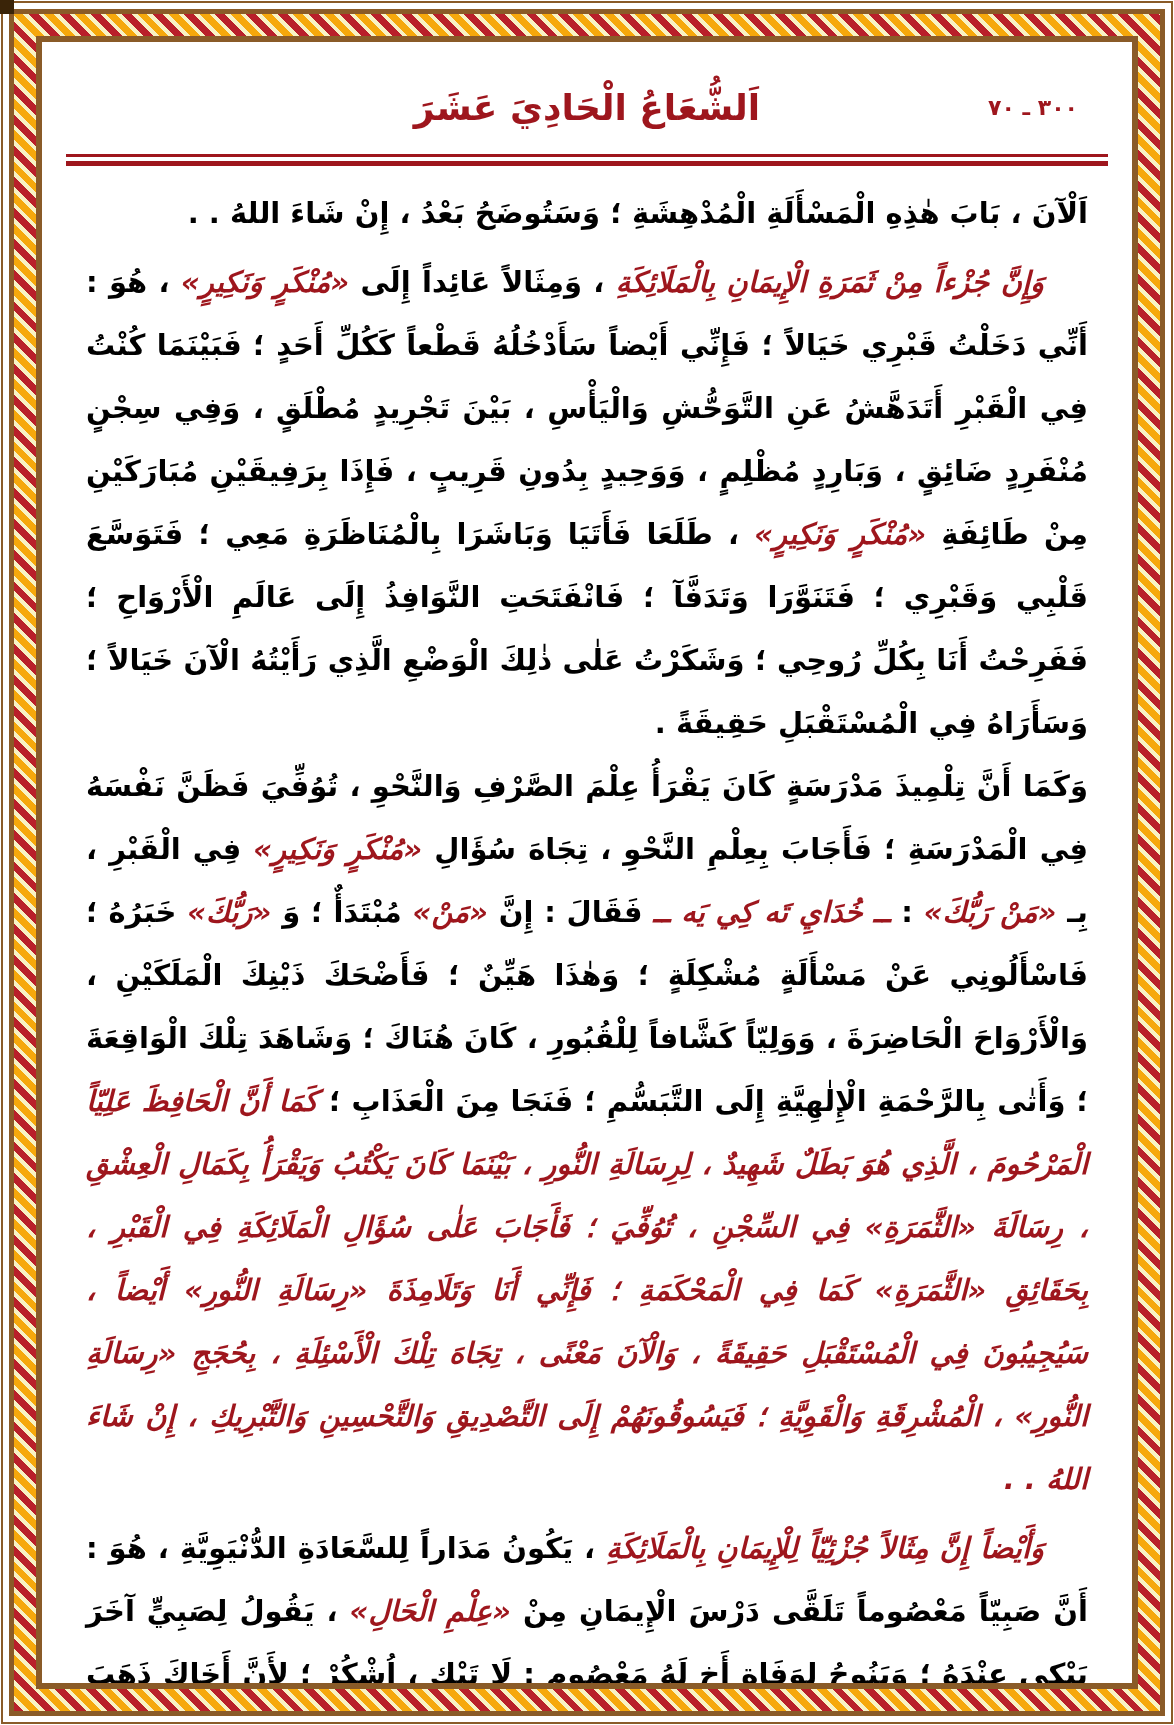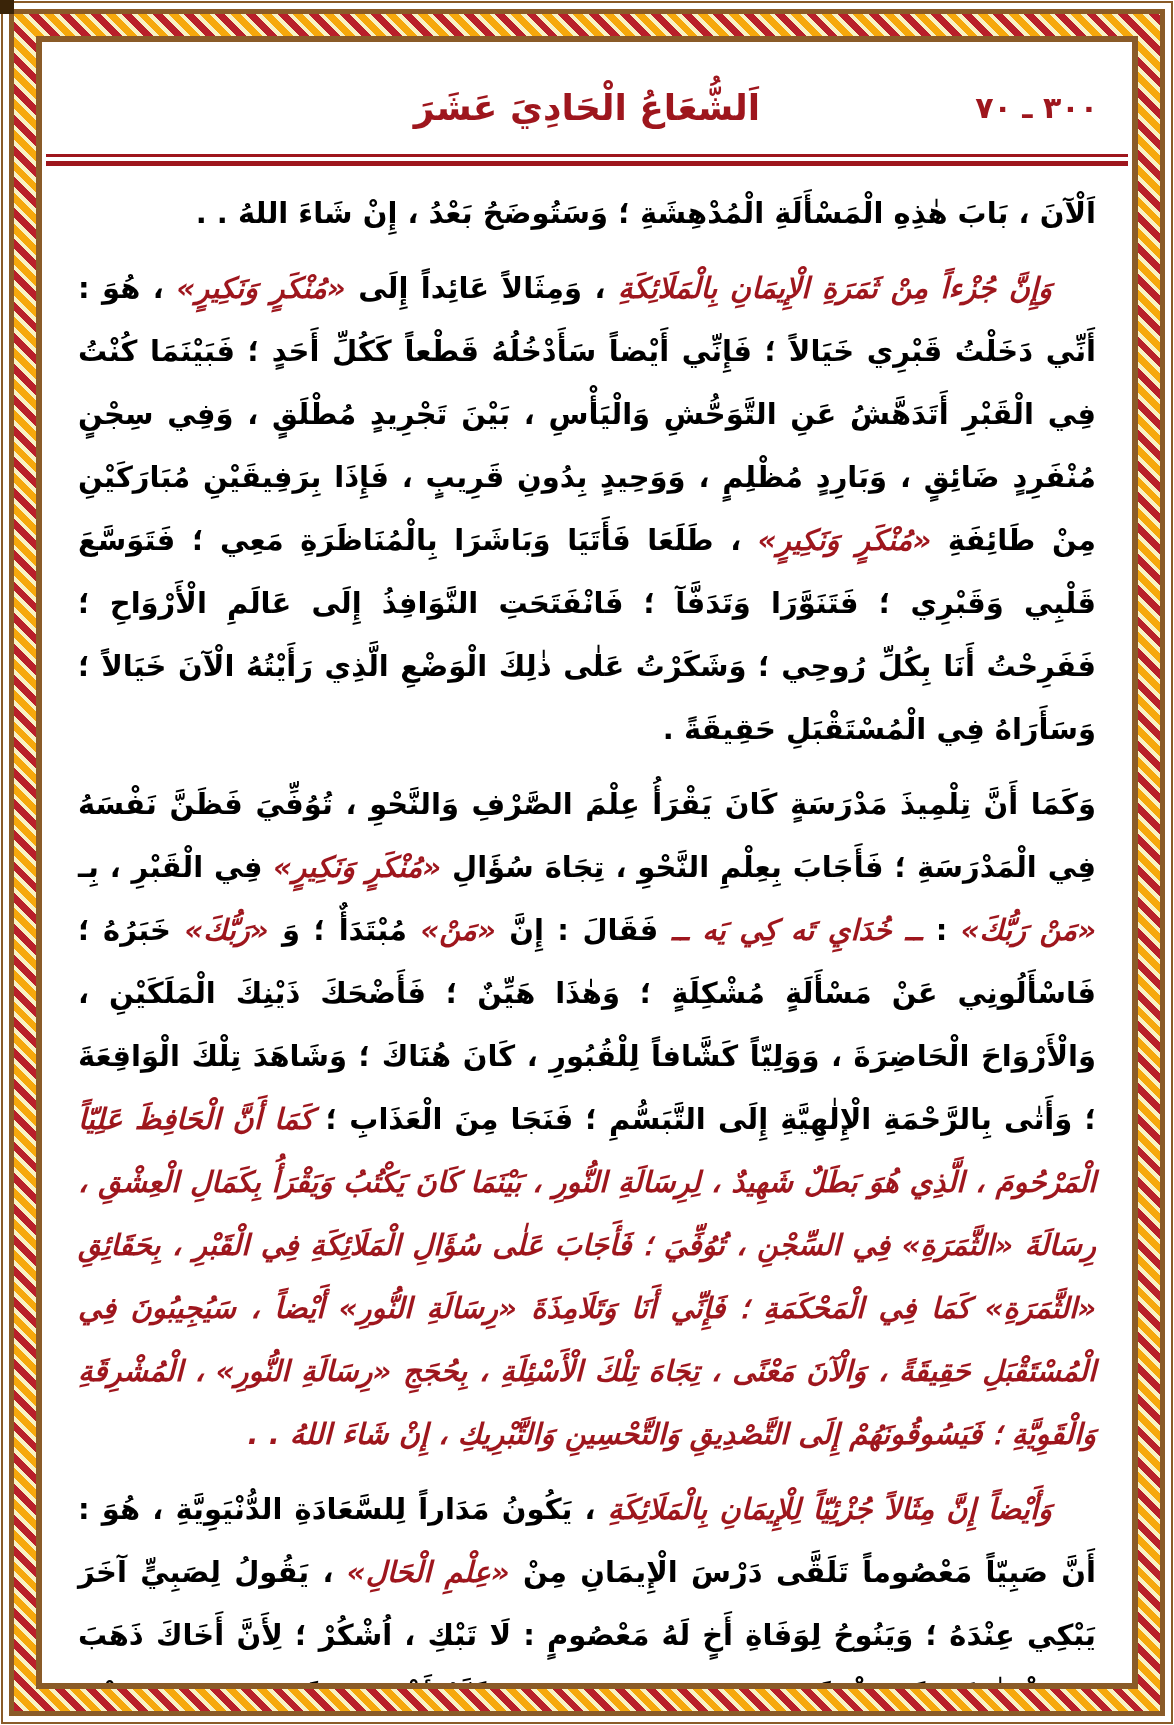--- a/index.html
+++ b/index.html
@@ -22,44 +22,44 @@
     position:absolute;inset:14px;border:22px solid transparent;pointer-events:none;
     border-image:repeating-linear-gradient(45deg,
       var(--chain-red) 0 7px,
       var(--cream) 7px 11px,
       var(--gold) 11px 18px,
       var(--cream) 18px 22px) 22;
   }
   .corner-mark{position:absolute;top:0;left:0;width:14px;height:14px;background:#3a2408;}
   
   .content{
-    position:absolute;inset:42px;padding:0 24px;box-sizing:border-box;
+    position:absolute;inset:42px;padding:0 44px;box-sizing:border-box;
     direction:rtl;overflow:hidden;
   }
   .page-header{position:relative;margin-top:34px;height:74px;}
   .chapter-title{
     text-align:center;color:var(--accent);font-weight:bold;
     font-size:36px;line-height:64px;letter-spacing:0;
   }
   .page-number{
     position:absolute;top:8px;left:auto;right:10px;
-    color:var(--accent);font-weight:bold;font-size:30px;line-height:48px;
+    color:var(--accent);font-weight:bold;font-size:22px;line-height:48px;
     direction:rtl;
   }
   .header-divider{
     height:4px;margin:4px -20px 0;
     border-top:3px solid var(--accent);
     border-bottom:5px solid var(--accent);
   }
   .body-text{
     margin-top:16px;
     font-size:29px;line-height:63px;font-weight:bold;color:var(--ink);
     text-align:justify;text-justify:inter-word;
   }
-  .body-text p{margin:12px;}
+  .body-text p{margin:0;}
   .body-text p.indent{text-indent:44px;margin-top:6px;}
   .body-text span.red{color:var(--accent);font-style:italic;}
 </style>
 </head>
 <body>
 
 <div class="frame-brown"></div>
 <div class="frame-chain"></div>
 <div class="frame-hairline"></div>
 <div class="corner-mark"></div>

